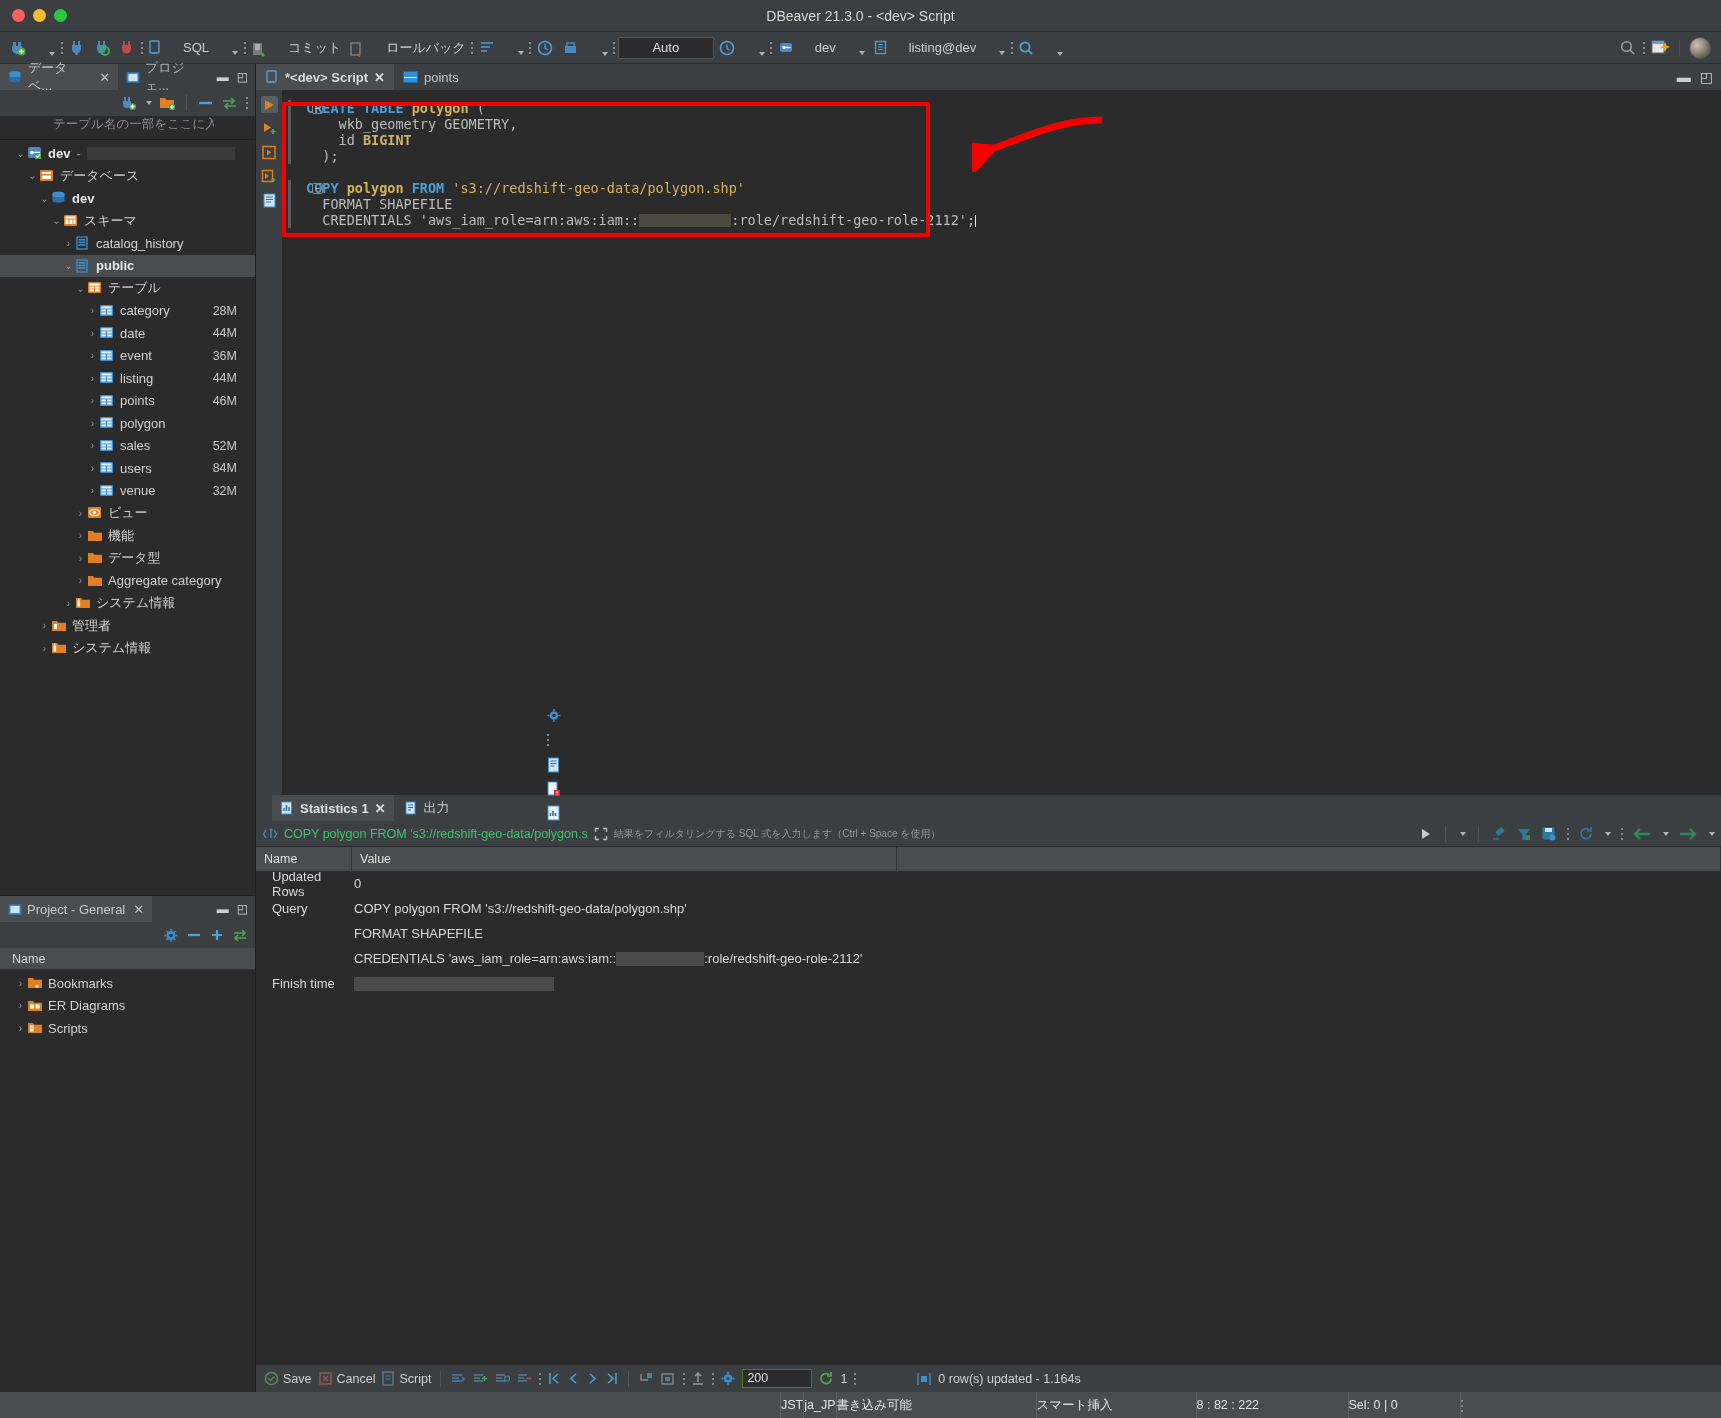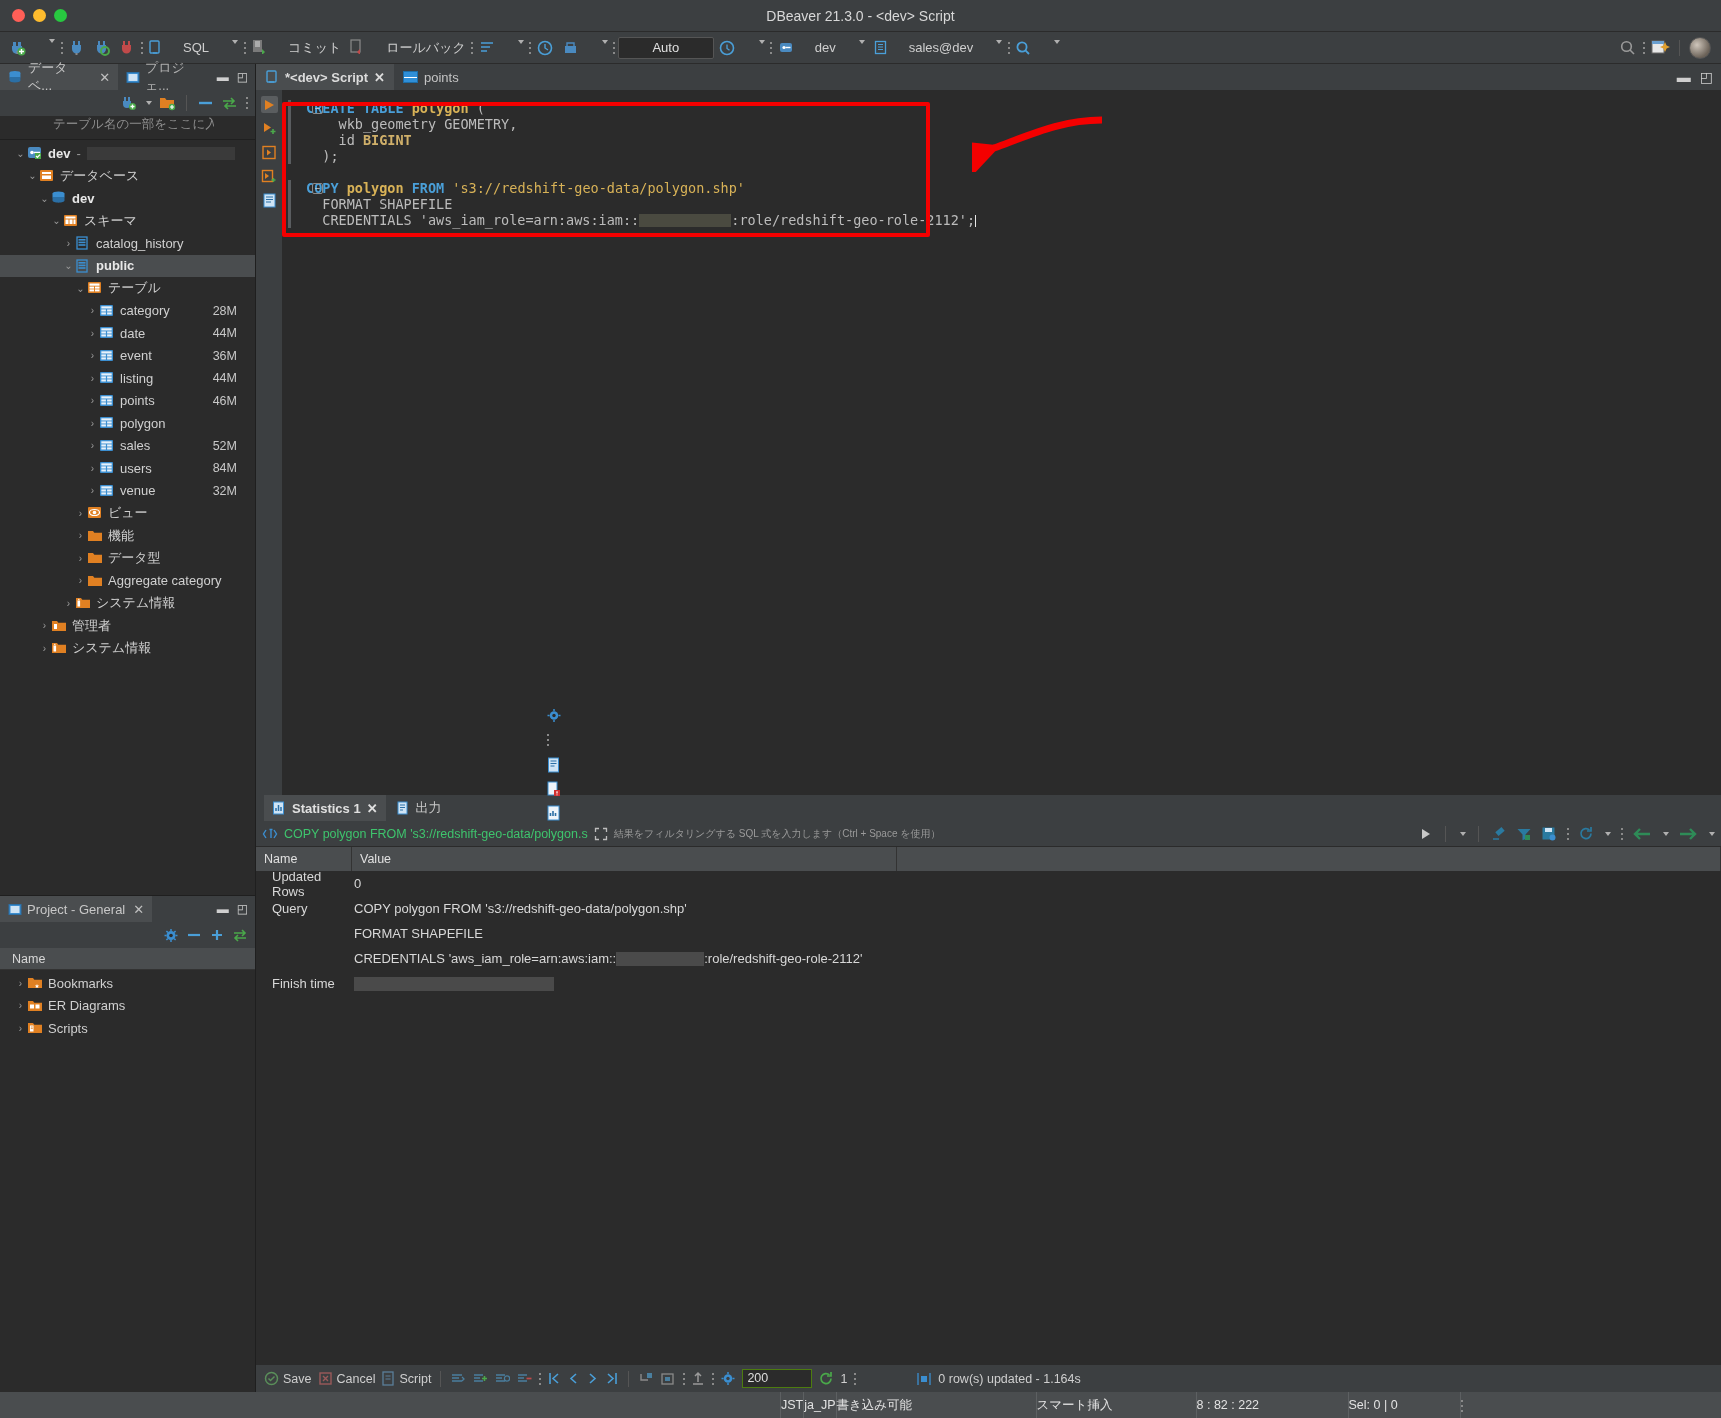--- a/index.html
+++ b/index.html
@@ -24,21 +24,21 @@
   .win-title {
     position:absolute; left:0; right:0; text-align:center;
     font-size:14px; color:#d8d8d8; pointer-events:none;
   }
 
   
   .toolbar {
     height:32px; background:#3c3f41; display:flex; align-items:center;
     gap:2px; padding:0 6px; flex:0 0 32px; border-bottom:1px solid #2b2b2b;
   }
-  .tb-item { display:flex; align-items:flex-start; gap:21px; padding:2px 3px; border-radius:3px; }
+  .tb-item { display:flex; align-items:flex-end; gap:21px; padding:2px 3px; border-radius:3px; }
   .tb-dots { width:3px; height:18px; display:flex; flex-direction:column; justify-content:center; align-items:center; gap:3px; }
   .tb-dots i { width:2px; height:2px; background:#8a8a8a; display:block; }
   .caret { width:0;height:0;border-left:3.5px solid transparent;border-right:3.5px solid transparent;border-top:4px solid #b0b0b0; margin-left:2px;}
   .tb-label { font-size:13px; color:#cfcfcf; }
   .auto-box {
     background:#2b2b2b; border:1px solid #555; color:#e0e0e0;
     width:96px; height:22px; line-height:20px; text-align:center; font-size:13px;
     border-radius:2px;
   }
   .toolbar-right { margin-left:auto; display:flex; align-items:center; gap:6px; padding-right:4px;}
@@ -113,21 +113,21 @@
 
   .redbox {
     position:absolute; border:4px solid #f40000; border-radius:2px; pointer-events:none;
   }
   .arrow-svg { position:absolute; pointer-events:none; }
 
   .editor-rightrail { width:26px; flex:0 0 26px; background:#2b2b2b; }
 
   
   .results { height:auto; display:flex; flex-direction:column; background:#2b2b2b;}
-  .rtabs { height:26px; background:#3c3f41; display:flex; align-items:center; gap:2px; padding-left:8px;}
+  .rtabs { height:26px; background:#3c3f41; display:flex; align-items:center; gap:2px; padding-left:16px;}
   .rtab { display:flex;align-items:center;gap:6px;padding:0 8px;height:26px;font-size:13px;color:#e0e0e0;background:#4a4d4f;font-weight:bold;}
   .rtab.inactive{background:#3c3f41;font-weight:normal;color:#c8c8c8;}
   .rfilter { height:26px; background:#3c3f41; display:flex; align-items:center; gap:6px; padding:0 6px; border-bottom:1px solid #2b2b2b;}
   .rfilter .qtext { color:#3ec46d; font-size:12.5px; white-space:nowrap; overflow:hidden; text-overflow:clip; max-width:350px;}
   .rfilter .ph { color:#9a9a9a; font-size:10px; }
   .rfilter-right { margin-left:auto; display:flex; align-items:center; gap:9px;}
   .grid { flex:1; background:#2b2b2b; overflow:hidden;}
   .ghead { height:24px; background:#4a4d4f; display:flex; align-items:center; font-size:12.5px; color:#e0e0e0;}
   .ghead .cell { padding-left:8px; border-right:1px solid #333; height:24px; line-height:24px;}
   .grow { display:flex; height:25px; font-size:13px; color:#d8d8d8; align-items:center;}
@@ -283,21 +283,21 @@
           <path d="M7.5 7.5h5" stroke="#fff" stroke-width="1.4"></path>
         </svg>
       <span class="tb-label">dev</span>
       <span class="caret"></span>
     </div>
     <div class="tb-item">
       <svg class="icn" width="15" height="15" viewBox="0 0 15 15">
           <rect x="2.5" y="1.5" width="10" height="12" fill="none" stroke="#4a9fd8" stroke-width="1.3"></rect>
           <path d="M5 4.5h5M5 7h5M5 9.5h5" stroke="#4a9fd8" stroke-width="1.1"></path>
         </svg>
-      <span class="tb-label">sales@dev</span>
+      <span class="tb-label">listing@dev</span>
       <span class="caret"></span>
     </div>
     <div class="tb-dots">
         <i></i>
         <i></i>
         <i></i>
       </div>
     <div class="tb-item">
       <svg class="icn" width="16" height="16" viewBox="0 0 16 16">
           <circle cx="7" cy="7" r="4.6" fill="none" stroke="#4a9fd8" stroke-width="1.8"></circle>

